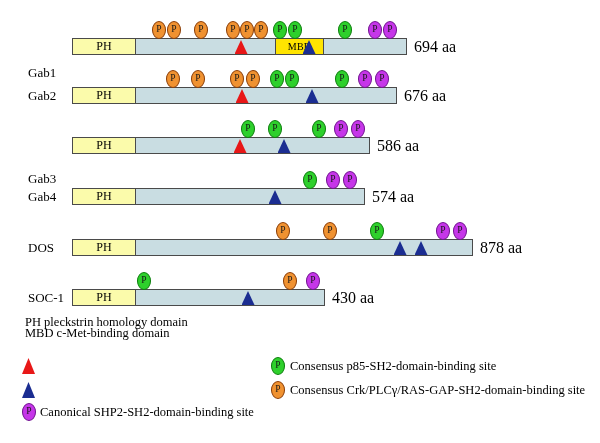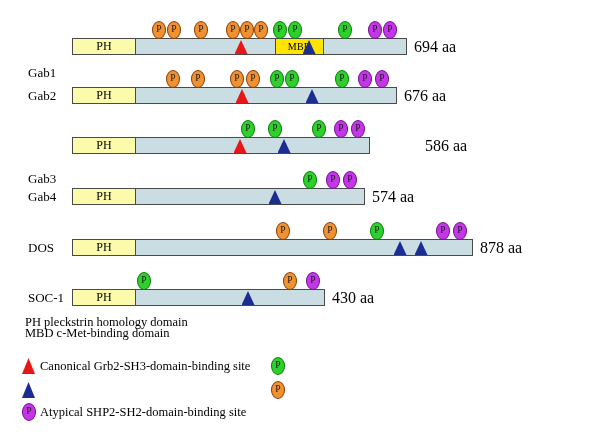--- a/index.html
+++ b/index.html
@@ -87,21 +87,21 @@
     <div class="plabel" style="top: 145.5px; margin-top: 33px;">Gab3</div>
     <div class="bar" style="left: 72px; top: 137px; width: 298px; height: 17px; background: rgb(201, 221, 226); border-color: rgb(74, 74, 74);"></div>
     <div class="domain ph" style="left: 72px; top: 137px; width: 64px; height: 17px; background: rgb(251, 251, 171);">PH</div>
     <div class="tri" style="left: 233.5px; top: 139px; width: 13px; height: 14px; background: rgb(232, 23, 23);"></div>
     <div class="tri" style="left: 277.5px; top: 139px; width: 13px; height: 14px; background: rgb(27, 45, 145);"></div>
     <div class="psite" style="left: 241px; top: 120px; background: rgb(46, 208, 44); border-color: rgb(11, 125, 11);">P</div>
     <div class="psite" style="left: 268px; top: 120px; background: rgb(46, 208, 44); border-color: rgb(11, 125, 11);">P</div>
     <div class="psite" style="left: 312px; top: 120px; background: rgb(46, 208, 44); border-color: rgb(11, 125, 11);">P</div>
     <div class="psite" style="left: 334px; top: 120px; background: rgb(198, 54, 233); border-color: rgb(112, 18, 143);">P</div>
     <div class="psite" style="left: 351px; top: 120px; background: rgb(198, 54, 233); border-color: rgb(112, 18, 143);">P</div>
-    <div class="aalabel" style="left: 377px; top: 145.5px; margin-left: 48px;">586 aa</div>
+    <div class="aalabel" style="left: 377px; top: 145.5px;">586 aa</div>
     <div class="plabel" style="top: 196.5px;">Gab4</div>
     <div class="bar" style="left: 72px; top: 188px; width: 293px; height: 17px; background: rgb(201, 221, 226); border-color: rgb(74, 74, 74);"></div>
     <div class="domain ph" style="left: 72px; top: 188px; width: 64px; height: 17px; background: rgb(251, 251, 171);">PH</div>
     <div class="tri" style="left: 268.5px; top: 190px; width: 13px; height: 14px; background: rgb(27, 45, 145);"></div>
     <div class="psite" style="left: 303px; top: 171px; background: rgb(46, 208, 44); border-color: rgb(11, 125, 11);">P</div>
     <div class="psite" style="left: 326px; top: 171px; background: rgb(198, 54, 233); border-color: rgb(112, 18, 143);">P</div>
     <div class="psite" style="left: 343px; top: 171px; background: rgb(198, 54, 233); border-color: rgb(112, 18, 143);">P</div>
     <div class="aalabel" style="left: 372px; top: 196.5px;">574 aa</div>
     <div class="plabel" style="top: 247.5px;">DOS</div>
     <div class="bar" style="left: 72px; top: 239px; width: 401px; height: 17px; background: rgb(201, 221, 226); border-color: rgb(74, 74, 74);"></div>
@@ -116,19 +116,20 @@
     <div class="aalabel" style="left: 480px; top: 247.5px;">878 aa</div>
     <div class="plabel" style="top: 297.5px;">SOC-1</div>
     <div class="bar" style="left: 72px; top: 289px; width: 253px; height: 17px; background: rgb(201, 221, 226); border-color: rgb(74, 74, 74);"></div>
     <div class="domain ph" style="left: 72px; top: 289px; width: 64px; height: 17px; background: rgb(251, 251, 171);">PH</div>
     <div class="tri" style="left: 241.5px; top: 291px; width: 13px; height: 14px; background: rgb(27, 45, 145);"></div>
     <div class="psite" style="left: 137px; top: 272px; background: rgb(46, 208, 44); border-color: rgb(11, 125, 11);">P</div>
     <div class="psite" style="left: 283px; top: 272px; background: rgb(240, 146, 49); border-color: rgb(138, 60, 5);">P</div>
     <div class="psite" style="left: 306px; top: 272px; background: rgb(198, 54, 233); border-color: rgb(112, 18, 143);">P</div>
     <div class="aalabel" style="left: 332px; top: 297.5px; font-family: Liberation Serif, serif;">430 aa</div>
     <div class="tri" style="left: 22px; top: 358px; width: 13px; height: 16px; background: rgb(232, 23, 23);"></div>
-    <div class="legend-text" style="left: 40px; top: 366px;">Canonical Grb2-SH3-domain-binding site</div>
     <div class="tri" style="left: 22px; top: 382px; width: 13px; height: 16px; background: rgb(27, 45, 145);"></div>
     <div class="psite" style="left: 22px; top: 403px; background: rgb(198, 54, 233); border-color: rgb(112, 18, 143);">P</div>
-    <div class="legend-text" style="left: 40px; top: 412px;">Atypical SHP2-SH2-domain-binding site</div>
+    <div class="legend-text" style="left: 40px; top: 412px;">Canonical SHP2-SH2-domain-binding site</div>
     <div class="psite" style="left: 271px; top: 357px; background: rgb(46, 208, 44); border-color: rgb(11, 125, 11);">P</div>
+    <div class="legend-text" style="left: 290px; top: 366px;">Consensus p85-SH2-domain-binding site</div>
     <div class="psite" style="left: 271px; top: 381px; background: rgb(240, 146, 49); border-color: rgb(138, 60, 5);">P</div>
+    <div class="legend-text" style="left: 290px; top: 390px;">Consensus Crk/PLCγ/RAS-GAP-SH2-domain-binding site</div>
   </div>
 
 </body></html>

